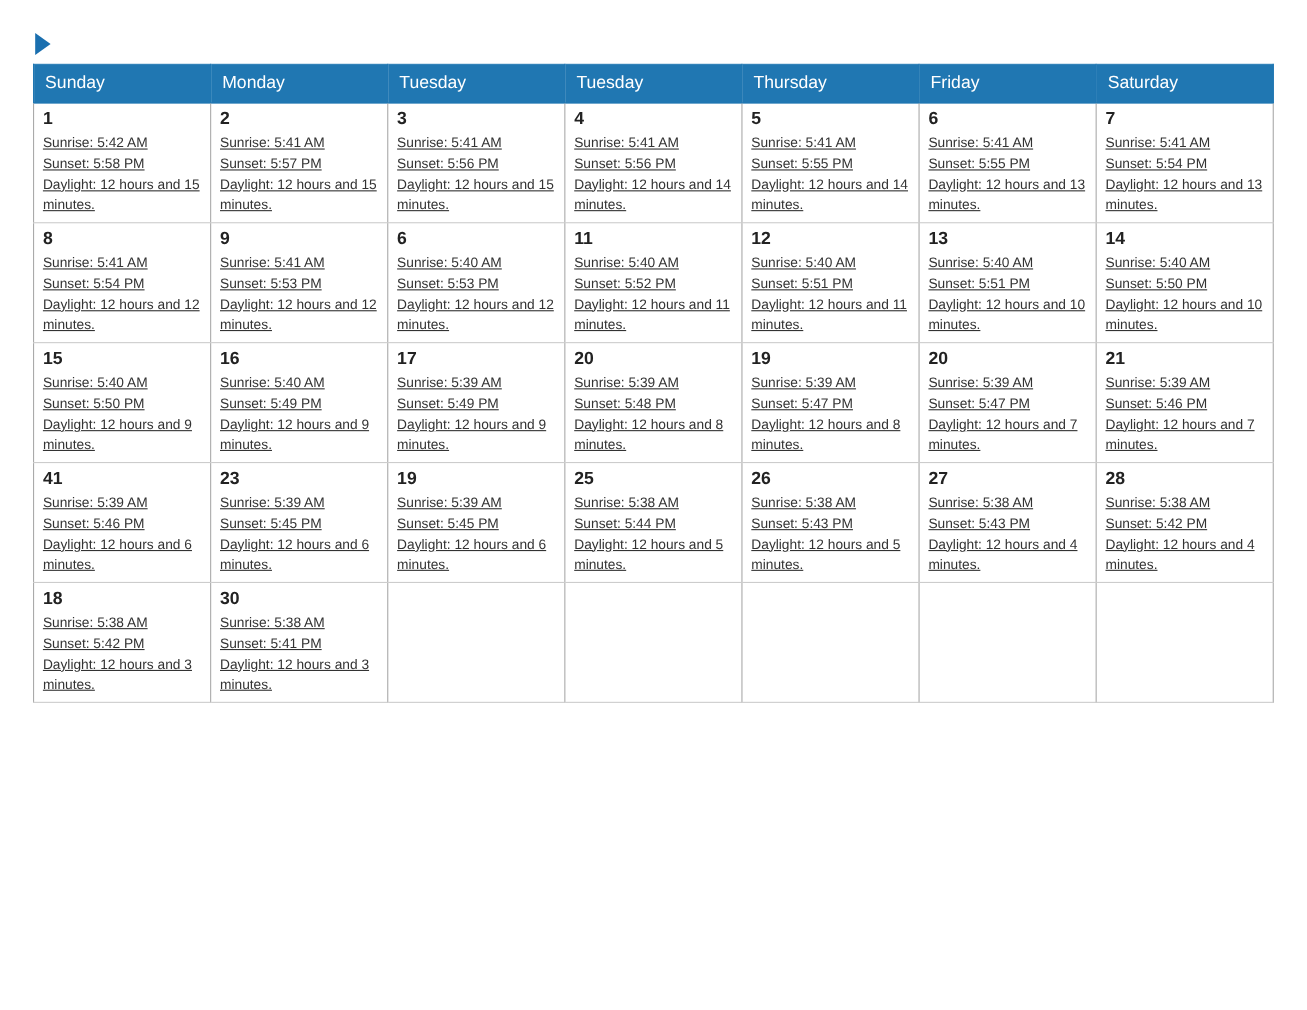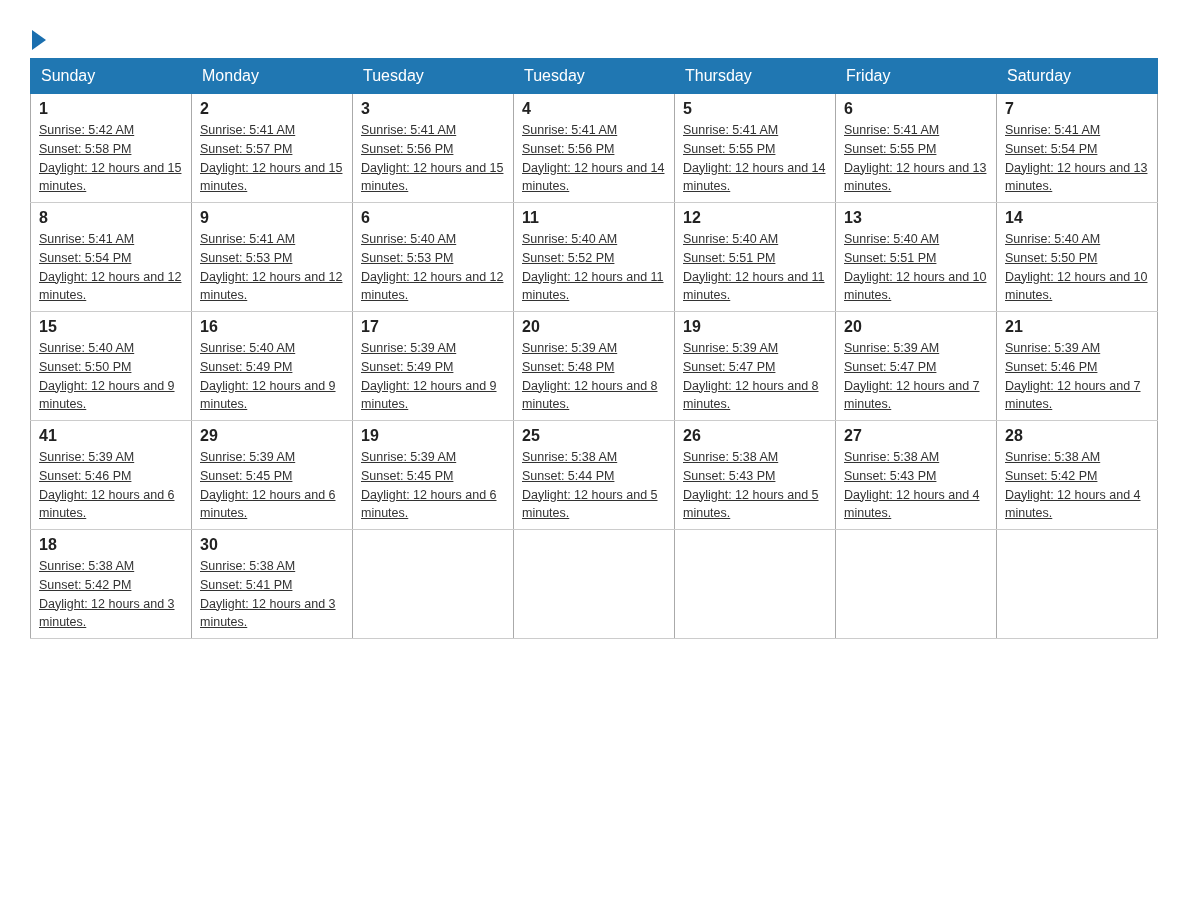--- a/index.html
+++ b/index.html
@@ -219,21 +219,21 @@
           <div class="day-number">21</div>
           <div class="day-info">Sunrise: 5:39 AM<br>Sunset: 5:46 PM<br>Daylight: 12 hours and 7 minutes.</div>
         </td>
       </tr>
       <tr>
         <td>
           <div class="day-number">41</div>
           <div class="day-info">Sunrise: 5:39 AM<br>Sunset: 5:46 PM<br>Daylight: 12 hours and 6 minutes.</div>
         </td>
         <td>
-          <div class="day-number">29</div>
+          <div class="day-number">23</div>
           <div class="day-info">Sunrise: 5:39 AM<br>Sunset: 5:45 PM<br>Daylight: 12 hours and 6 minutes.</div>
         </td>
         <td>
           <div class="day-number">19</div>
           <div class="day-info">Sunrise: 5:39 AM<br>Sunset: 5:45 PM<br>Daylight: 12 hours and 6 minutes.</div>
         </td>
         <td>
           <div class="day-number">25</div>
           <div class="day-info">Sunrise: 5:38 AM<br>Sunset: 5:44 PM<br>Daylight: 12 hours and 5 minutes.</div>
         </td>

